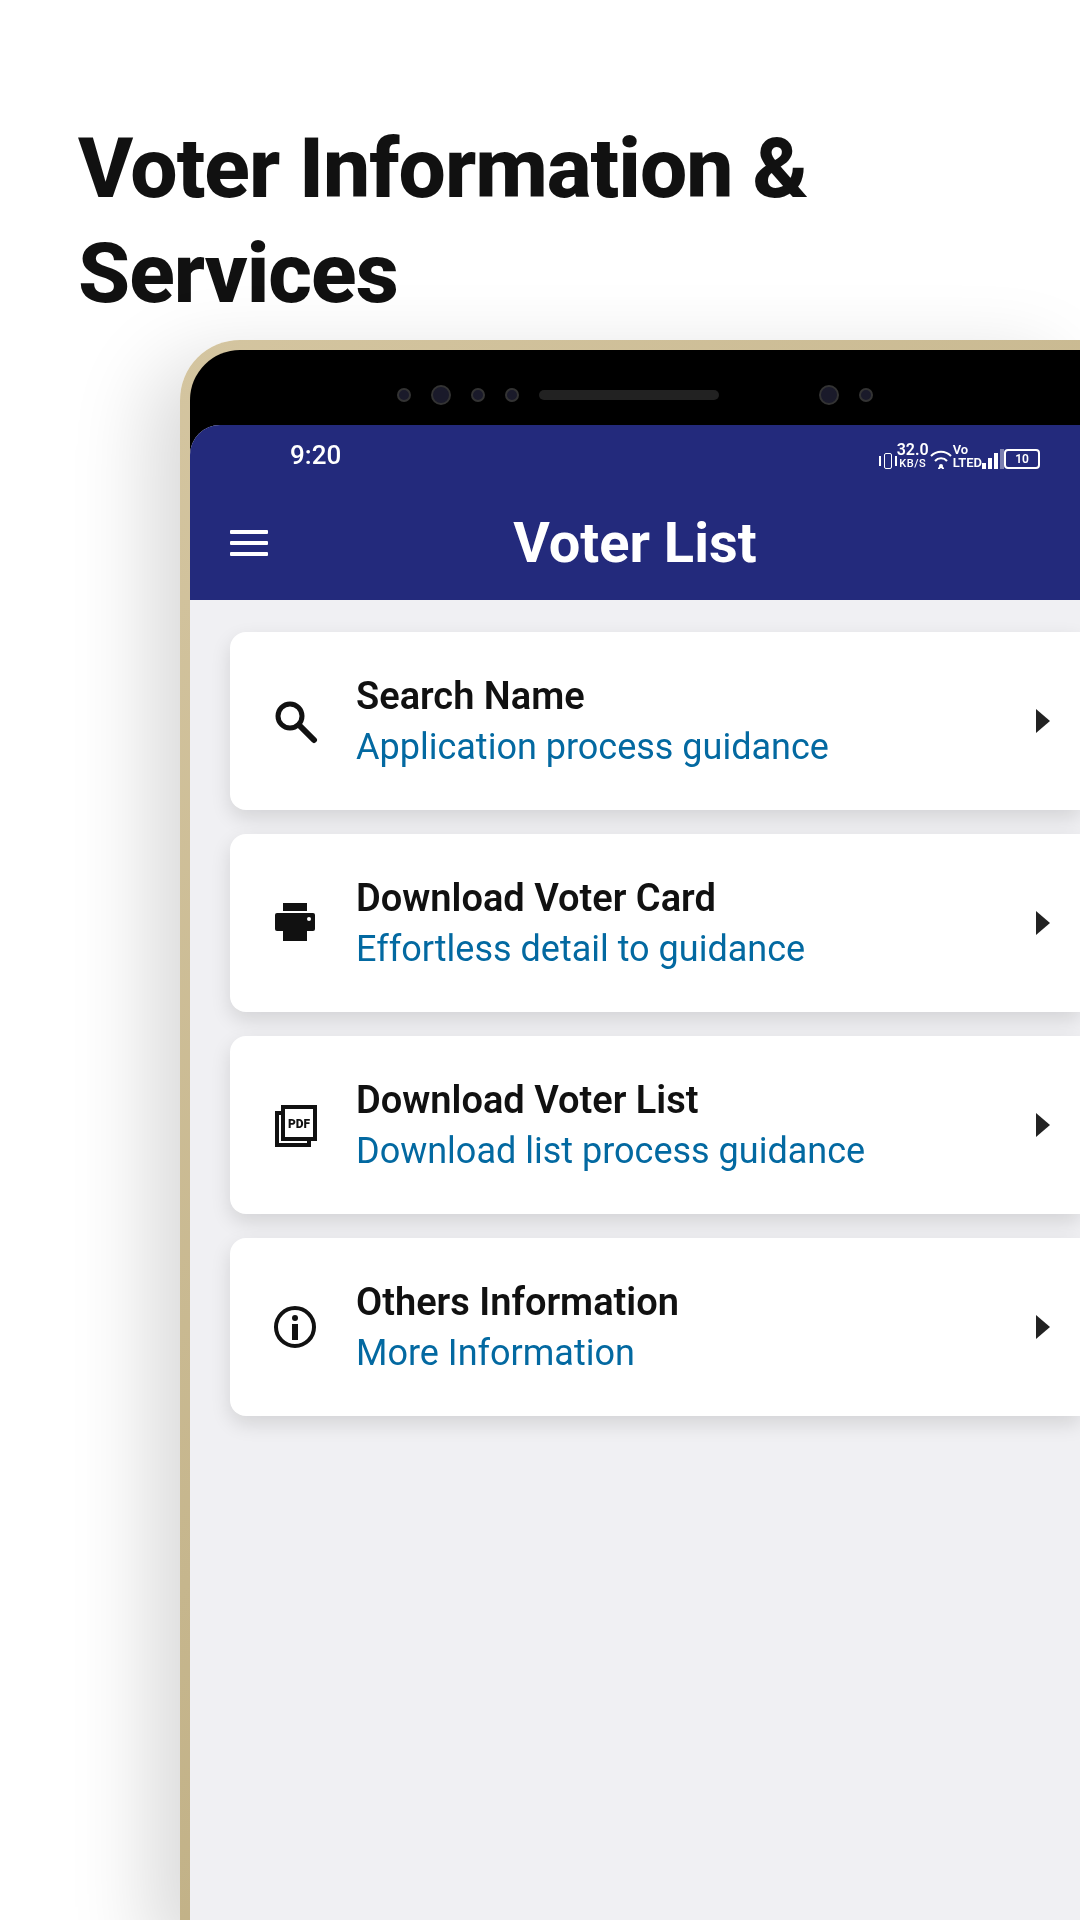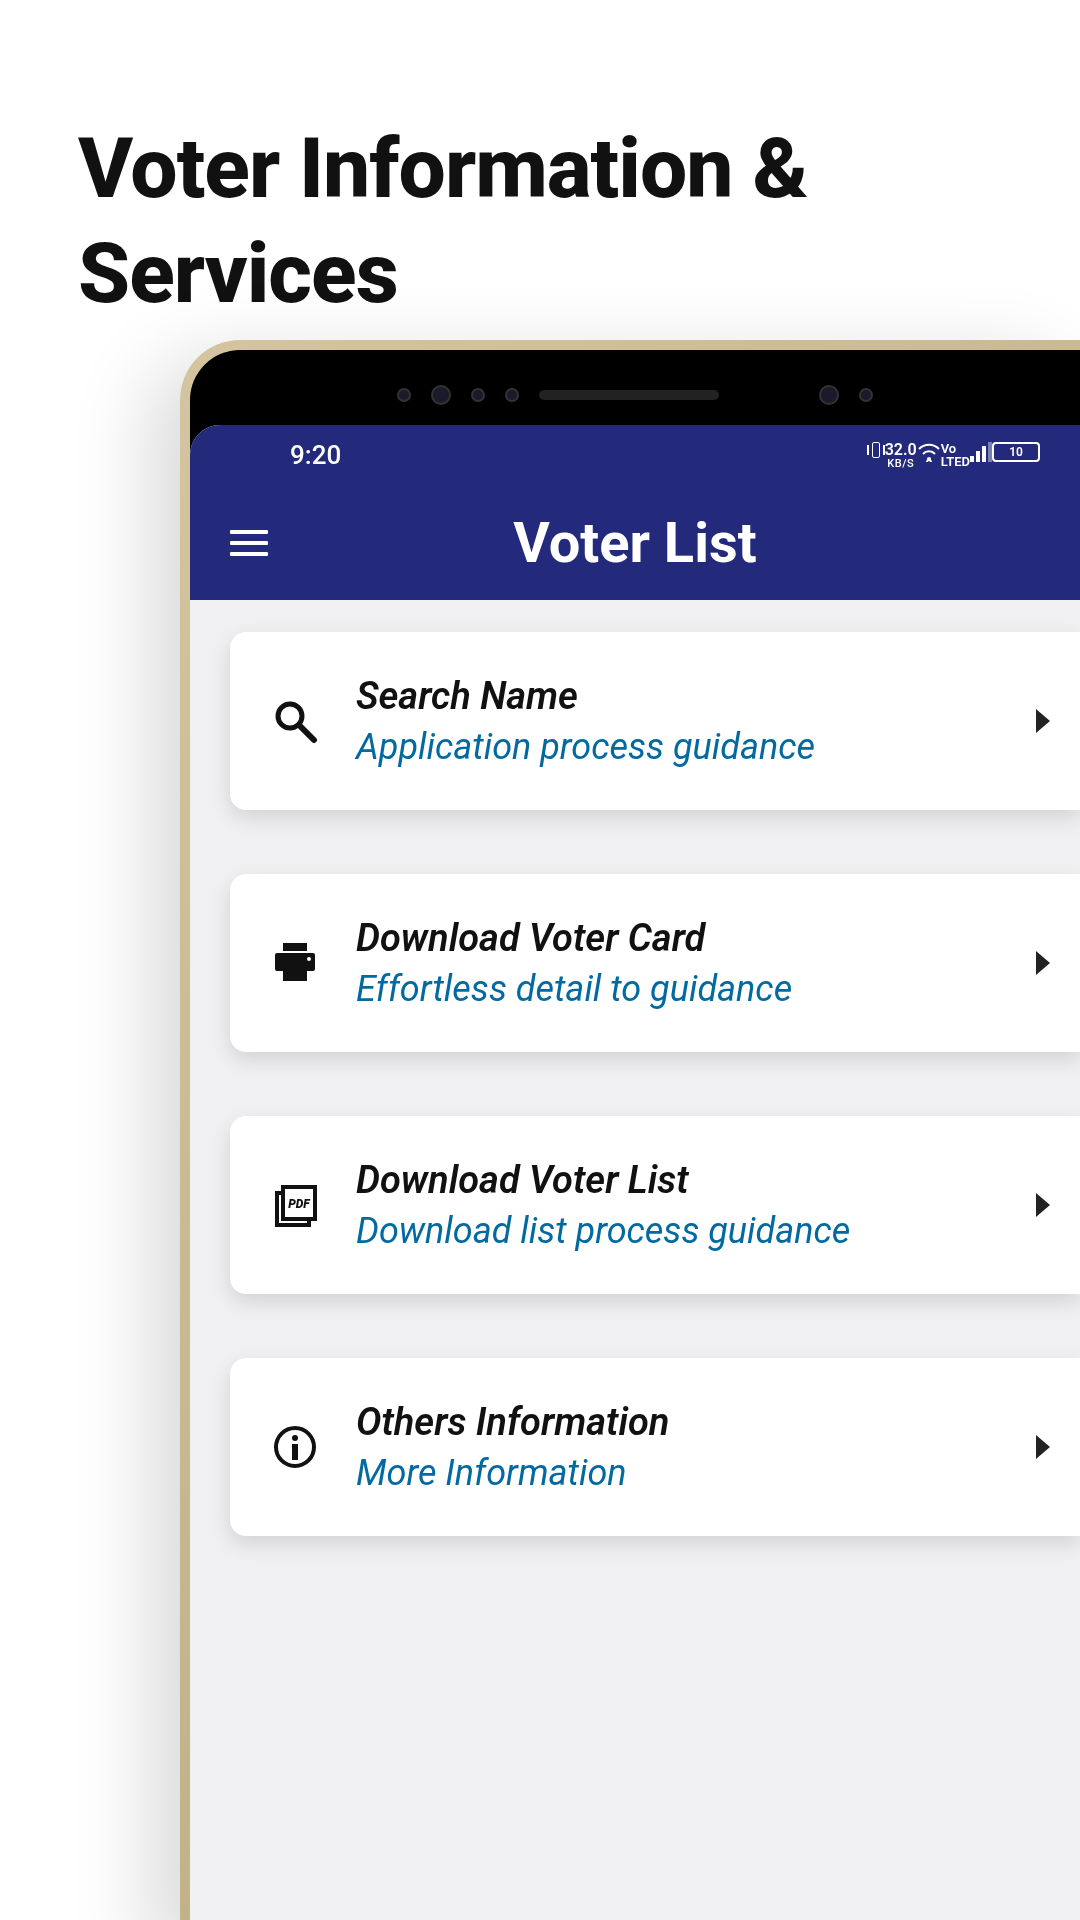--- a/index.html
+++ b/index.html
@@ -78,21 +78,21 @@
       display: flex;
       align-items: center;
       justify-content: space-between;
       padding: 0 40px 0 100px;
       color: #fff;
       font-size: 26px;
       font-weight: 500;
     }
     .status-right {
       display: flex;
-      align-items: flex-start;
+      align-items: flex-end;
       gap: 0;
       font-size: 18px;
     }
     .status-kb {
       text-align: center;
       line-height: 1;
       font-size: 16px;
     }
     .status-kb .top { font-weight: 600; }
     .status-kb .bot { font-size: 11px; letter-spacing: 0.5px; }
@@ -109,21 +109,21 @@
     }
     .signal-bars span {
       width: 4px;
       background: #fff;
     }
     .signal-bars span:nth-child(1) { height: 6px; }
     .signal-bars span:nth-child(2) { height: 11px; }
     .signal-bars span:nth-child(3) { height: 16px; }
     .signal-bars span:nth-child(4) { height: 20px; opacity: 0.4; }
     .battery {
-      width: 48px;
+      width: 36px;
       height: 20px;
       border: 2px solid #fff;
       border-radius: 4px;
       font-size: 12px;
       display: flex;
       align-items: center;
       justify-content: center;
       font-weight: 600;
     }
     .app-header {
@@ -157,27 +157,26 @@
     .content {
       background: #f0f0f3;
       padding: 40px 0 40px 40px;
       border-radius: 20px 0 0 0;
       margin-top: -8px;
     }
     .card {
       background: #fff;
       border-radius: 16px 0 0 16px;
       padding: 42px 30px 42px 40px;
-      margin-bottom: 64px;
+      margin-bottom: 24px;
       display: flex;
       align-items: center;
       gap: 36px;
       box-shadow: 0 8px 20px rgba(0,0,0,0.12);
       cursor: pointer;
-      font-style: italic;
     }
     .card-icon {
       width: 50px;
       height: 50px;
       display: flex;
       align-items: center;
       justify-content: center;
       flex-shrink: 0;
       text-align: center;
     }

